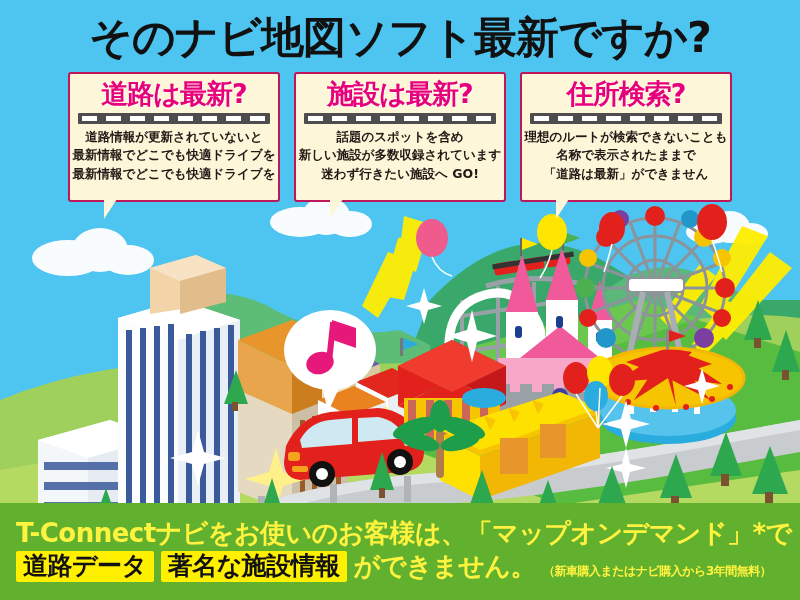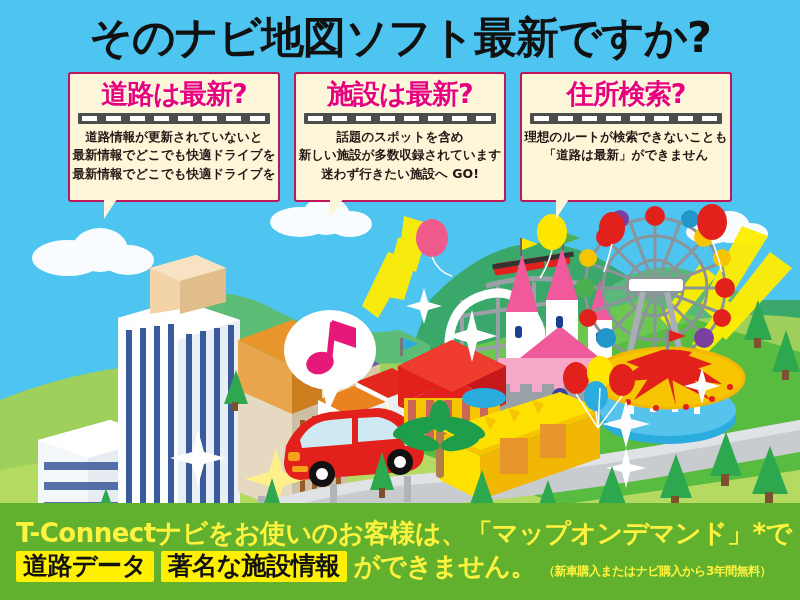--- a/index.html
+++ b/index.html
@@ -493,20 +493,21 @@
       <div class="road-rule"></div>
       <div class="callout-body">話題のスポットを含め</div>
       <div class="callout-body">新しい施設が多数収録されています</div>
       <div class="callout-body">迷わず行きたい施設へ GO!</div>
     </div>
 
     <div class="callout">
       <div class="callout-title">住所検索?</div>
       <div class="road-rule"></div>
       <div class="callout-body">理想のルートが検索できないことも</div>
+      <div class="callout-body">名称で表示されたままで</div>
       <div class="callout-body">「道路は最新」ができません</div>
     </div>
   </div>
 
   <div class="banner">
     <div class="banner-line1">T-Connectナビをお使いのお客様は、「マップオンデマンド」*で</div>
     <div class="banner-line2">
       <span class="chip">道路データ</span>
       <span class="chip">著名な施設情報</span>
       <span class="banner-tail">ができません。</span>

